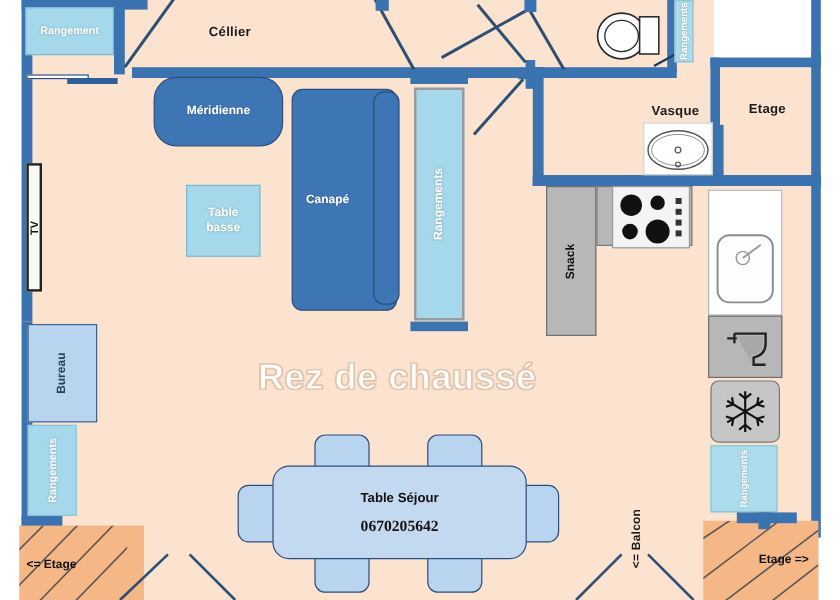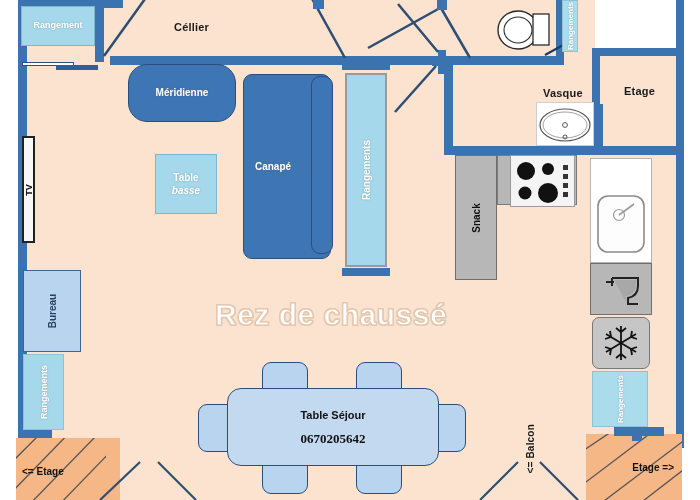--- a/index.html
+++ b/index.html
@@ -253,21 +253,21 @@
     <span class="txt">Méridienne</span>
   </div>
 
   <div class="fur fur-darkblue" style="left:243px; top:74px; width:88px; height:185px; border-radius:9px;">
     <span class="txt" style="left:-8px; right:20px;">Canapé</span>
   </div>
   <div class="fur fur-darkblue" style="left:311px; top:76px; width:22px; height:178px; border-radius:9px;"></div>
 
   <div class="fur fur-lightblue" style="left:155px; top:154px; width:62px; height:60px; background:#a4d8ea; border:1.5px solid #7ab8cb;">
     <span class="txt" style="top:40%;">Table</span>
-    <span class="txt" style="top:62%;font-style:italic;">basse</span>
+    <span class="txt" style="top:62%;">basse</span>
   </div>
 
   <div class="fur" style="left:345px; top:73px; width:42px; height:194px; background:#a4d8ea; border:2px solid #9a9a9a;">
     <span class="txtv rev">Rangements</span>
   </div>
   <div class="wall" style="left:342px; top:62px; width:48px; height:8px;"></div>
   <div class="wall" style="left:342px; top:268px; width:48px; height:8px;"></div>
 
   <div class="fur fur-paleblue" style="left:23px; top:270px; width:58px; height:82px; background:#b9d4ef; border:1.5px solid #41658f;">
     <span class="txtv rev" style="color:#2b3f5e; text-shadow:none;">Bureau</span>

